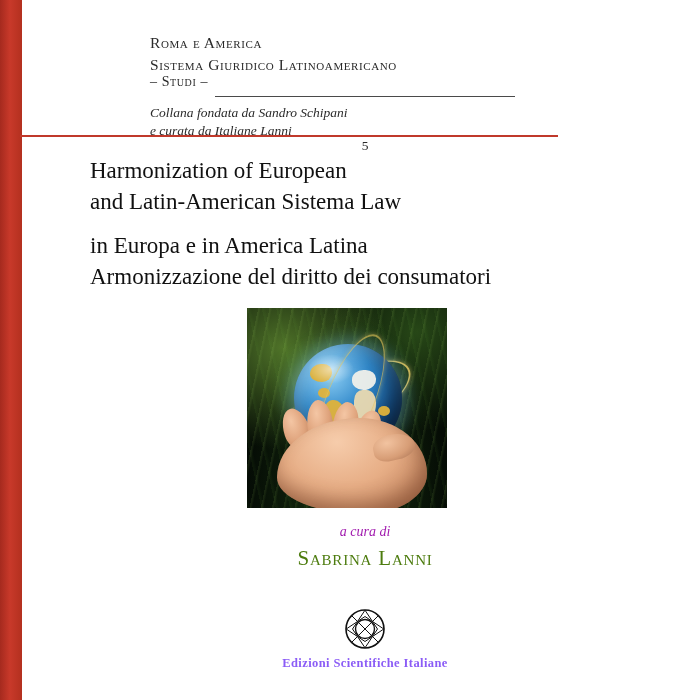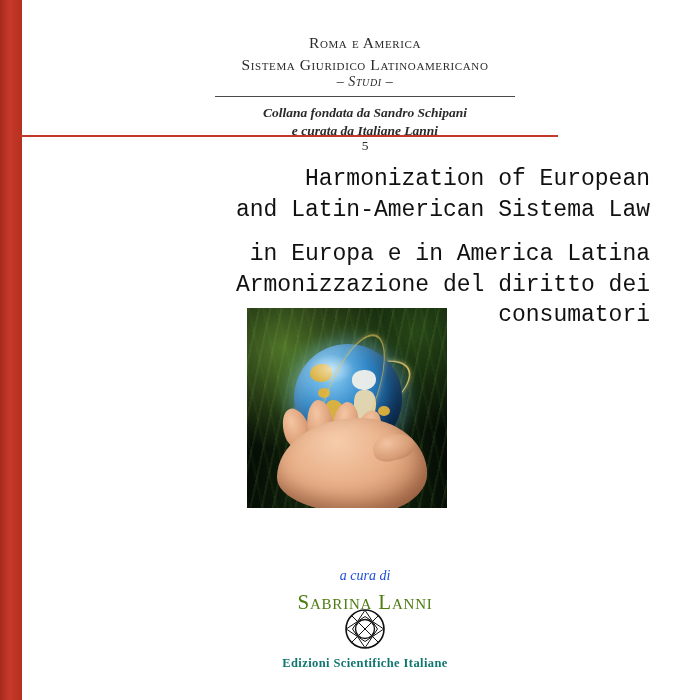--- a/index.html
+++ b/index.html
@@ -38,55 +38,53 @@
     height: 700px;
     background: linear-gradient(to right, #a52a1e 0%, #c8392a 45%, #b3301f 100%);
   }
 
   
   .series {
     position: absolute;
     left: 150px;
     top: 34px;
     width: 430px;
-    text-align: center;
+    text-align: left;
   }
   .series-line1 {
     font-variant: small-caps;
     font-size: 15.5px;
     letter-spacing: 0.6px;
     color: #2a2a2a;
     margin-bottom: 4px;
   }
   .series-line2 {
     font-variant: small-caps;
     font-size: 15.5px;
     letter-spacing: 0.6px;
     color: #2a2a2a;
   }
   .series-studi {
     font-variant: small-caps;
     font-size: 14px;
     letter-spacing: 0.6px;
     color: #2a2a2a;
     margin-bottom: 6px;
-    font-style: italic;
   }
   .series-rule {
     width: 300px;
     height: 1px;
     background: #4a4a4a;
     margin: 4px auto 7px auto;
   }
   .series-editors {
     font-style: italic;
     font-size: 13.5px;
     line-height: 1.35;
     color: #2a2a2a;
-    font-weight: bold;
   }
   .series-rule-red {
     position: absolute;
     left: 20px;
     top: 135px;
     width: 538px;
     height: 1.6px;
     background: #c0392b;
   }
   .series-number {
@@ -96,24 +94,23 @@
     width: 430px;
     text-align: center;
     font-size: 13.5px;
     color: #2a2a2a;
   }
 
   
   .titles {
     position: absolute;
     left: 90px;
-    top: 164px;
+    top: 156px;
     width: 560px;
-    text-align: right;
-    font-family: Liberation Mono, monospace;
+    text-align: left;
   }
   .title-en {
     font-size: 23px;
     line-height: 1.33;
     color: #111111;
   }
   .title-it {
     margin-top: 14px;
     font-size: 23px;
     line-height: 1.33;
@@ -247,23 +244,22 @@
   .editor-block {
     position: absolute;
     left: 150px;
     top: 524px;
     width: 430px;
     text-align: center;
   }
   .acura {
     font-style: italic;
     font-size: 14px;
-    color: #1d4ed8;
+    color: #a21caf;
     margin-bottom: 6px;
-    margin-top: 44px;
   }
   .editor-name {
     font-variant: small-caps;
     font-size: 21px;
     letter-spacing: 0.8px;
     color: #4d7c0f;
   }
 
   
   .publisher {
@@ -277,21 +273,21 @@
     width: 42px;
     height: 42px;
     margin: 0 auto 6px auto;
     position: relative;
   }
   .logo svg { display: block; }
   .publisher-name {
     font-size: 12.5px;
     font-weight: bold;
     letter-spacing: 0.4px;
-    color: #0f766e;
+    color: #8b5cf6;
     text-align: center;
   }
 </style>
 </head>
 <body>
 
 <div class="cover">
 
   <div class="spine">
     <div class="spine-inner"></div>

